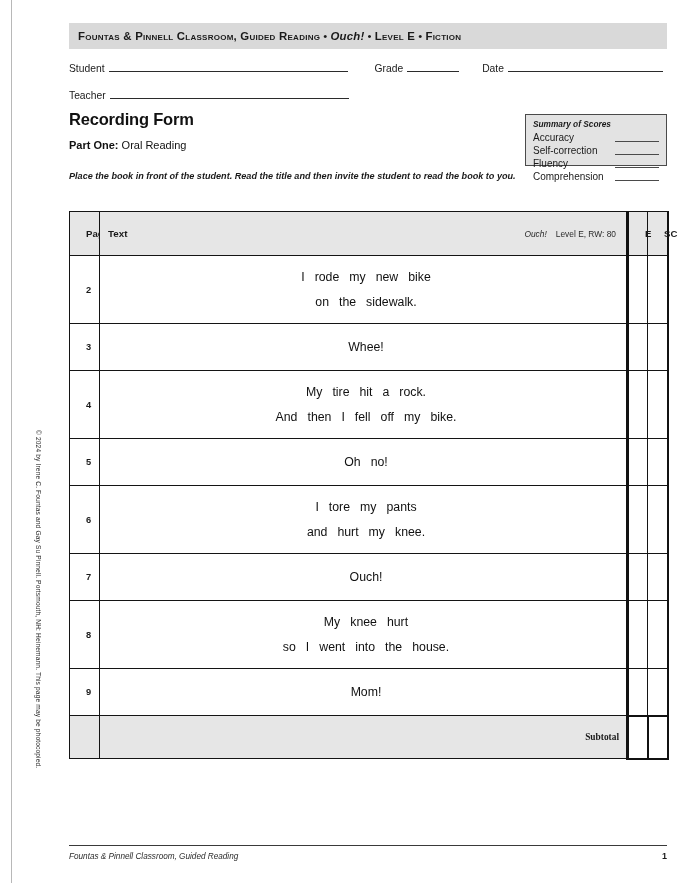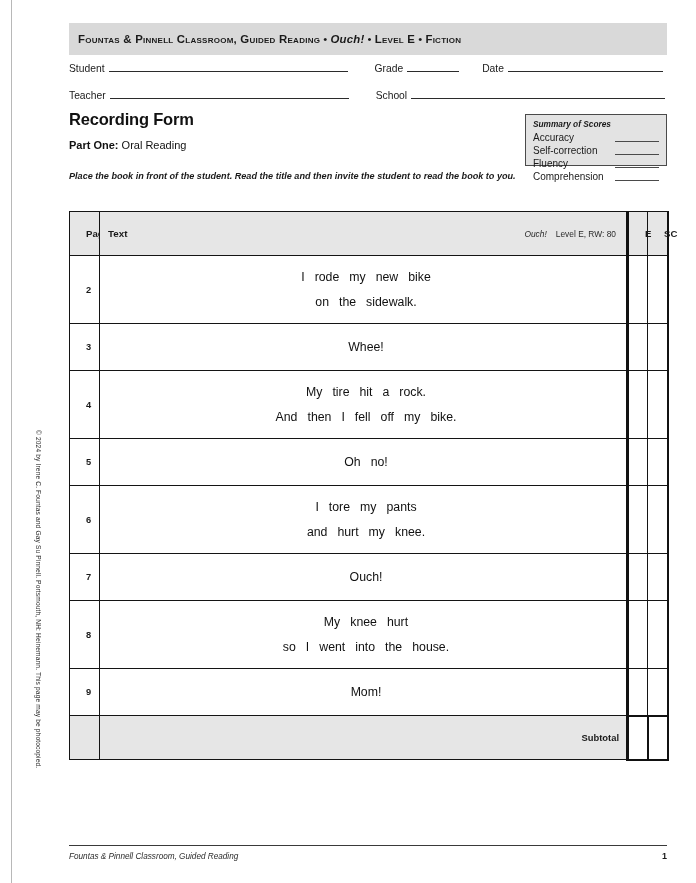--- a/index.html
+++ b/index.html
@@ -42,21 +42,21 @@
     white-space: nowrap;
     font-family: "Liberation Sans", sans-serif;
   }
 
   
   #title-band {
     position: absolute;
     left: 57px;
     top: 23px;
     width: 598px;
-    height: 32px;
+    height: 26px;
     background: #d9d9d9;
     display: flex;
     align-items: center;
   }
   #title-band .band-text {
     padding-left: 9px;
     font-size: 11.4px;
     font-weight: 700;
     font-variant: small-caps;
     letter-spacing: 0.25px;
@@ -250,20 +250,21 @@
     display: inline-block;
     margin-right: 10px;
   }
   .row-1line td { height: 47px; }
   .row-2line td { height: 68px; }
 
   
   #record-table tfoot td {
     background: #e6e6e6;
     height: 35px;
+    font-family: Liberation Serif, serif;
   }
   #record-table tfoot td.subtotal-label {
     text-align: right;
     padding-right: 7px !important;
     font-size: 9.4px;
     font-weight: 700;
     color: #1a1a1a;
   }
   #record-table tfoot td.subtotal-box {
     background: #ffffff;
@@ -331,24 +332,20 @@
       <span class="field-rule rule-date"></span>
     </div>
   </div>
 
   <div class="field-row" id="field-row-2">
     <div class="field">
       <span class="field-label">Teacher</span>
       <span class="field-rule rule-teacher"></span>
     </div>
     <div class="gap-1"></div>
-    <div class="field">
-      <span class="field-label">School</span>
-      <span class="field-rule rule-school"></span>
-    </div>
   </div>
 
   <div id="recording-form-title">Recording Form</div>
 
   <div id="part-one-line">
     <span class="pt-label">Part One:</span>
     <span class="pt-value">Oral Reading</span>
   </div>
 
   <div id="instruction-line">Place the book in front of the student. Read the title and then invite the student to read the book to you.</div>

